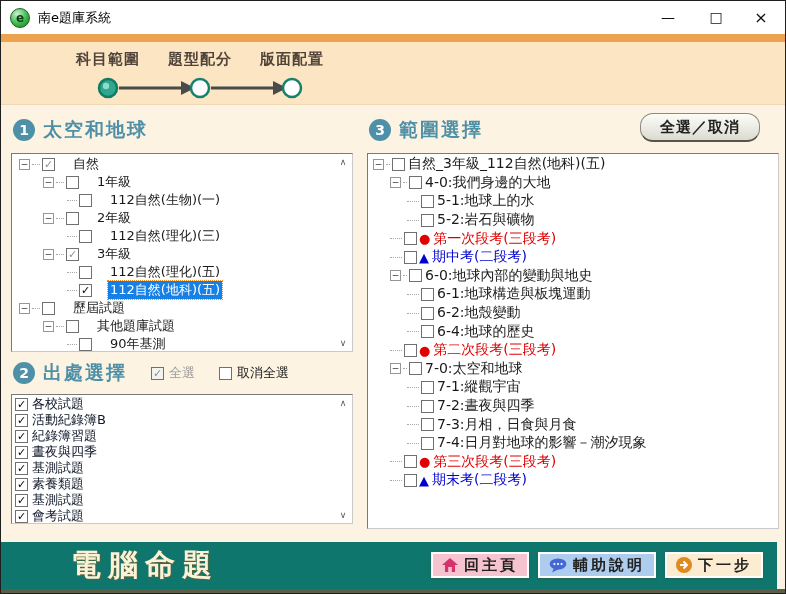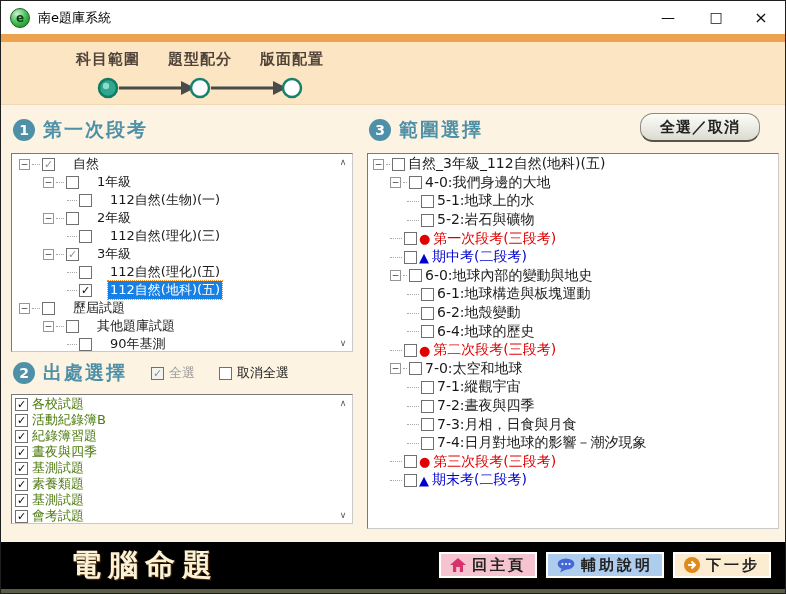--- a/index.html
+++ b/index.html
@@ -54,27 +54,27 @@
   .cb-dis{background:#f2f2ee;}
   .marker{flex:none;margin-left:2px;font-size:13px;line-height:1;}
   .marker-circle::before{content:"\25CF";}
   .marker-triangle::before{content:"\25B2";}
   .tlabel{color:#1a1a1a;padding:0 2px;}
   .tree-left .tlabel{margin-left:16px;}
   .tree-right .tlabel{margin-left:1px;}
   .tlabel.selected{background:#1581E6;color:#fff;outline:1px dotted #f08a1e;}
   
   .lrow{display:flex;align-items:center;height:16px;font-size:13px;white-space:nowrap;}
-  .llabel{margin-left:4px;color:#4d7c0f;}
+  .llabel{margin-left:4px;color:#0f172a;}
   
   .toggle-btn{position:absolute;left:639px;top:112px;width:118px;height:26px;border-radius:13px;
     background:linear-gradient(#fdfdf8,#dbdbd1);border:1px solid #8a8a82;border-bottom:2px solid #55554d;
     font-size:15px;font-weight:bold;color:#222;display:flex;align-items:center;justify-content:center;letter-spacing:1px;cursor:default;}
   
-  .footer{position:absolute;left:0;right:0;top:541px;height:47px;background:#000000;}
+  .footer{position:absolute;left:0;right:8px;top:541px;height:47px;background:#0f766e;}
   .footer-title{position:absolute;left:70px;top:3px;font-size:30px;font-weight:bold;color:#FCF2D8;letter-spacing:7px;
     text-shadow:1px 1px 1px rgba(150,85,10,.55);}
   .footer-buttons{position:absolute;right:14px;top:10px;display:flex;gap:9px;}
   .fbtn{height:26px;box-sizing:border-box;border:2px solid #fff;display:flex;align-items:center;gap:6px;
     padding:0 9px;font-size:15px;font-weight:bold;color:#222;letter-spacing:3px;box-shadow:0 1px 2px rgba(90,50,0,.3);cursor:default;}
   .fbtn-home{background:#F6C3D0}.fbtn-help{background:#AECDEE}.fbtn-next{background:#FBECD2}
   .fbtn svg{flex:none}
   .bottomstrip{position:absolute;left:0;right:0;top:588px;height:6px;background:#5C5C47;}
 </style>
 </head>
@@ -103,21 +103,21 @@
       <polygon points="212,4 226,11 212,18" fill="#4a4a4a"></polygon>
       <circle cx="47" cy="11" r="9" fill="#2FA78E" stroke="#117a63" stroke-width="2.5"></circle>
       <circle cx="45" cy="9" r="3.2" fill="#9fe6d3" opacity="0.85"></circle>
       <circle cx="139" cy="11" r="9" fill="#ffffff" stroke="#15806b" stroke-width="2.5"></circle>
       <circle cx="231" cy="11" r="9" fill="#ffffff" stroke="#15806b" stroke-width="2.5"></circle>
     </svg>
   </div>
 
   <div class="sec-hdr" id="hdr1">
     <span class="sec-circle">1</span>
-    <span class="sec-title">第一次段考</span>
+    <span class="sec-title">太空和地球</span>
   </div>
 
   <div class="box tree-left" id="subject-box">
     <div id="subject-tree">
         <div class="trow">
           <span class="tindent" style="width: 4px;"></span>
           <span class="expandbox"></span>
           <span class="tdash" style="width: 8px;"></span>
           <span class="cb cb-partial"></span>
           <span class="tlabel">自然</span>

